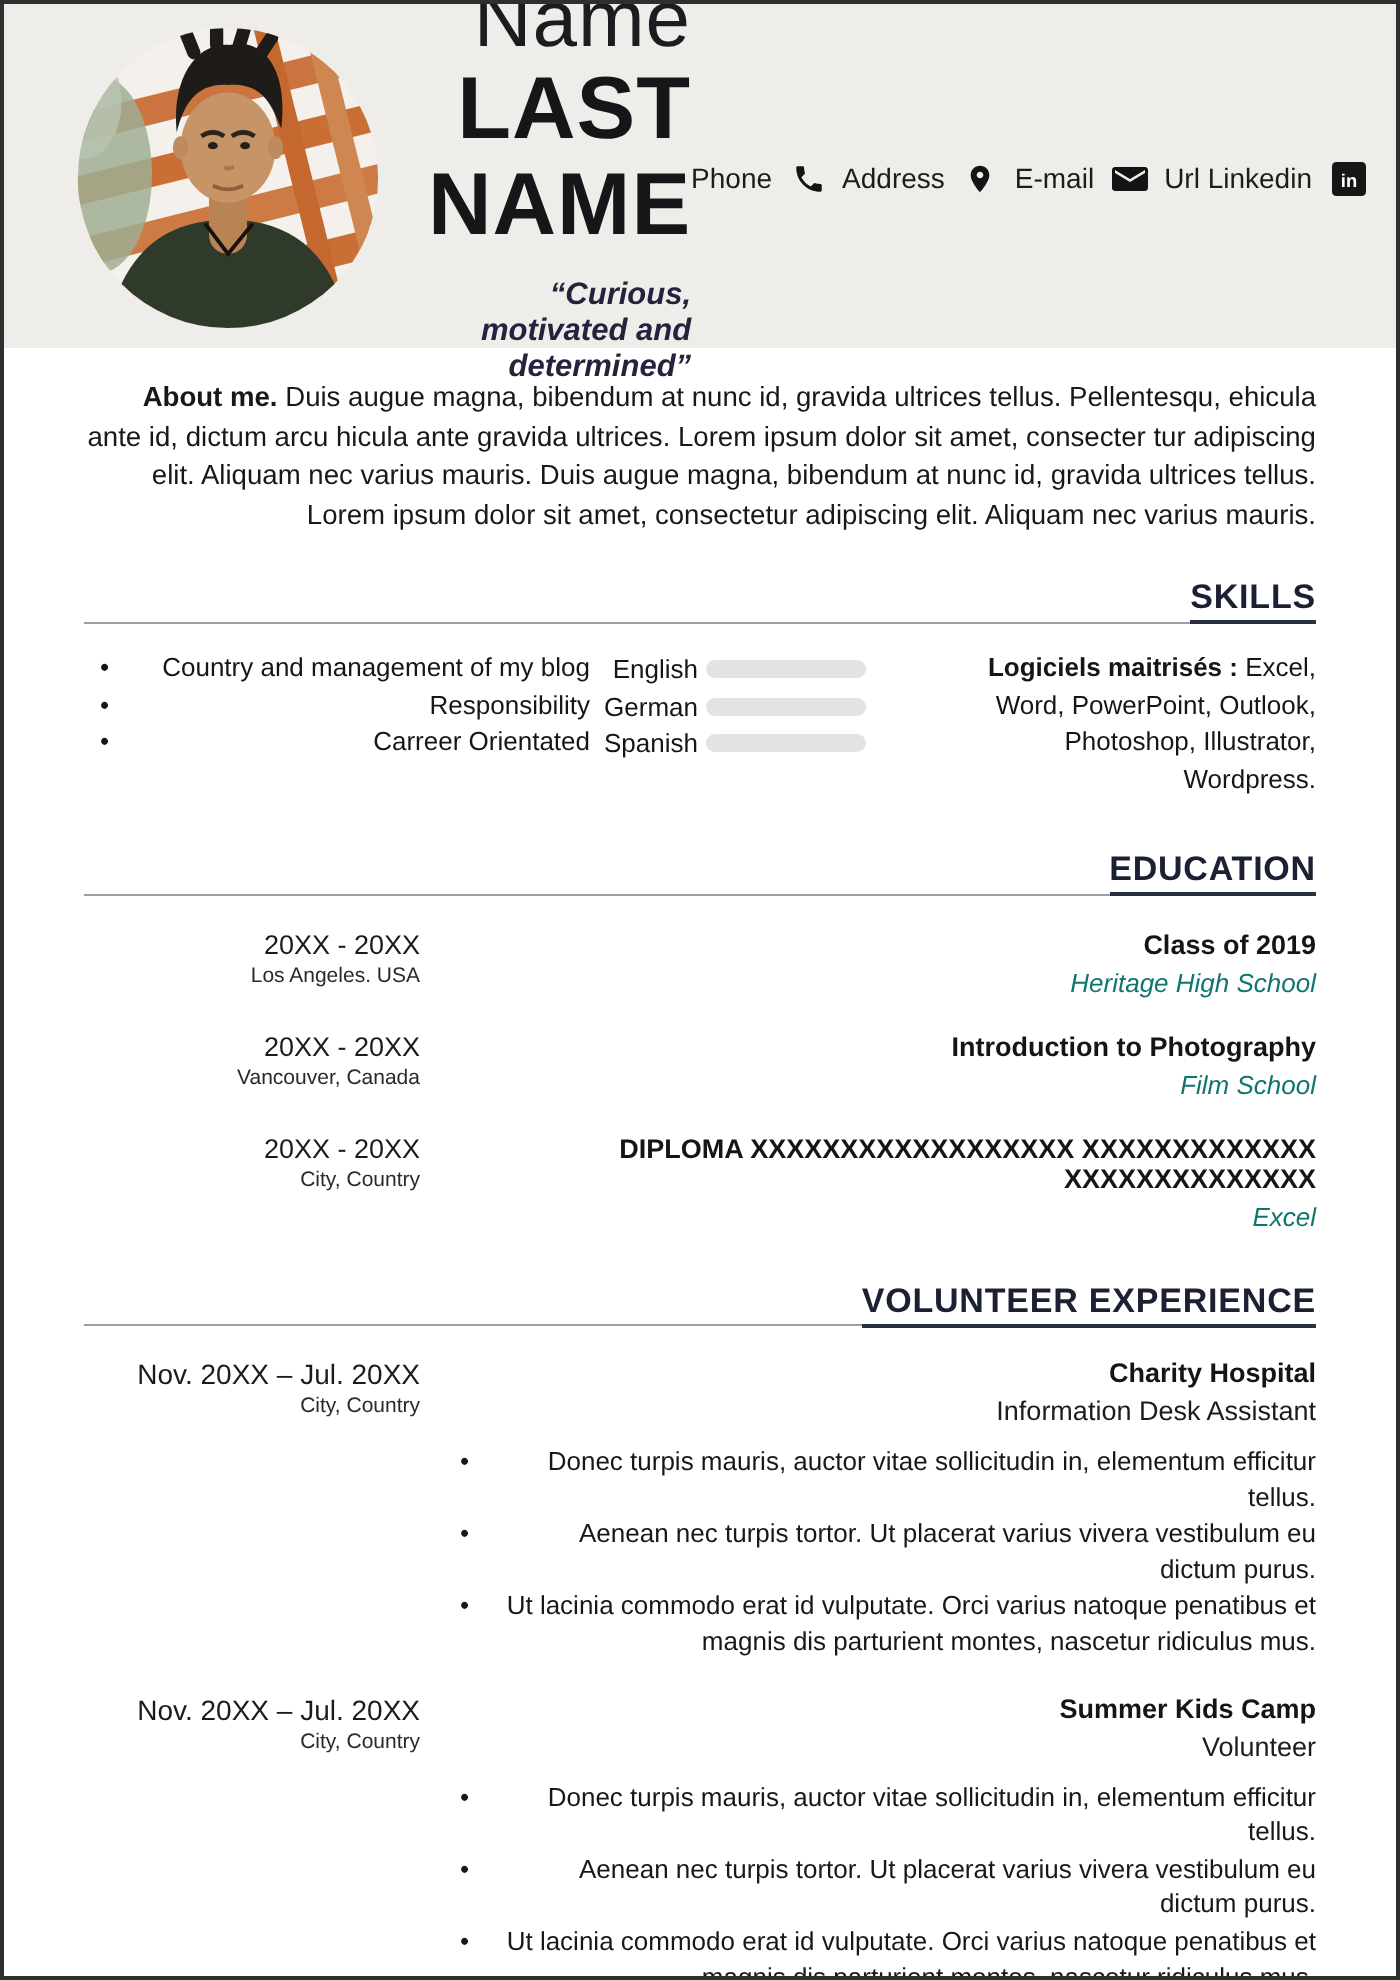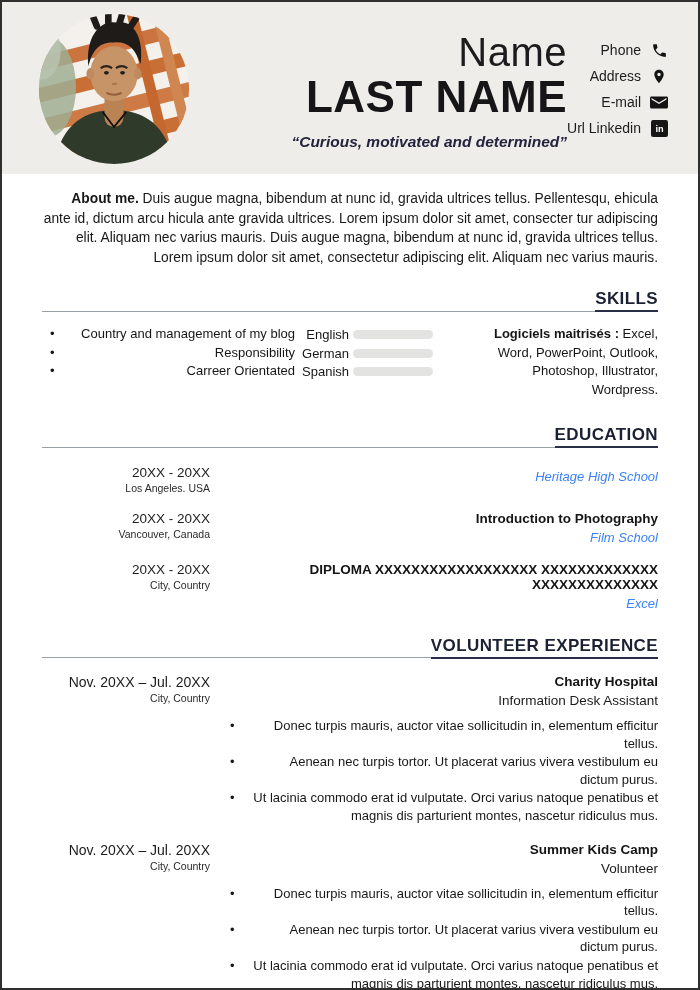--- a/index.html
+++ b/index.html
@@ -14,21 +14,21 @@
   .header {
     height:172px; background:#eeede9; display:flex; align-items:center;
     padding:0 30px 0 36px;
   }
   .avatar-wrap { width:152px; height:152px; flex:0 0 auto; margin-top:2px; }
   .avatar-wrap svg { display:block; }
   .name-block { flex:1 1 auto; margin-left:24px; padding-top:6px; }
   .first-name { font-size:40px; font-weight:400; color:#1c1c1e; line-height:1.05; letter-spacing:.5px; }
   .last-name  { font-size:44px; font-weight:700; color:#161618; line-height:1.08; letter-spacing:.5px; }
   .tagline { margin-top:13px; font-size:15.5px; font-style:italic; font-weight:700; color:#23233d; }
-  .contacts { flex:0 0 auto; display:flex; flex-direction:column; gap:8px; margin-top:2px; }
+  .contacts { flex:0 0 auto; display:flex; flex-direction:row; gap:8px; margin-top:2px; }
   .contact-row { display:flex; justify-content:flex-end; align-items:center; gap:9px; }
   .contact-label { font-size:14px; color:#1c1c1c; }
   .contact-icon { width:18px; height:18px; display:flex; align-items:center; justify-content:center; }
   .contact-icon svg { display:block; }
 
   
   .main { padding:0 40px; }
   .about { margin-top:15px; font-size:13.8px; line-height:1.42; color:#181818; }
   .about b { font-weight:700; }
 
@@ -51,21 +51,21 @@
   .lang-fill { height:100%; background:var(--accent,#17356e); border-radius:5px; }
   .software { font-size:13px; line-height:18.8px; color:#161616; padding-left:4px; }
   .software b { font-weight:700; }
 
   
   .edu-head { margin-top:26px; }
   .entry { display:grid; grid-template-columns:168px 1fr; margin-top:17px; }
   .entry-dates { font-size:13.5px; color:#1b1b1b; padding-left:2px; }
   .entry-loc { font-size:10.5px; color:#2a2a2a; margin-top:2px; padding-left:2px; }
   .entry-degree { font-size:13.5px; font-weight:700; color:#151515; }
-  .entry-school { font-size:13px; font-style:italic; color:#3b82f6; margin-top:4px; }
+  .entry-school { font-size:13px; font-style:italic; color:#0f766e; margin-top:4px; }
 
   
   .vol-head { margin-top:26px; }
   .vol-entry { display:grid; grid-template-columns:168px 1fr; margin-top:16px; }
   .vol-dates { font-size:14px; color:#1b1b1b; padding-left:2px; }
   .vol-loc { font-size:10.5px; color:#2a2a2a; margin-top:2px; padding-left:2px; }
   .vol-org { font-size:13.5px; font-weight:700; color:#151515; }
   .vol-role { font-size:13.5px; color:#1c1c1c; margin-top:4px; }
   .vol-bullets { list-style:none; margin-top:9px; }
   .vol-bullets li { position:relative; padding-left:40px; font-size:13px; line-height:17.6px; color:#181818; margin-bottom:1px; }
@@ -189,20 +189,21 @@
     <div class="sec-head edu-head">
       <h2>EDUCATION</h2>
     </div>
     <div>
       <div class="entry">
         <div>
           <div class="entry-dates">20XX - 20XX</div>
           <div class="entry-loc">Los Angeles. USA</div>
         </div>
         <div>
+          <div class="entry-degree">Class of 2019</div>
           <div class="entry-school">Heritage High School</div>
         </div>
       </div>
       <div class="entry">
         <div>
           <div class="entry-dates">20XX - 20XX</div>
           <div class="entry-loc">Vancouver, Canada</div>
         </div>
         <div>
           <div class="entry-degree">Introduction to Photography</div>

